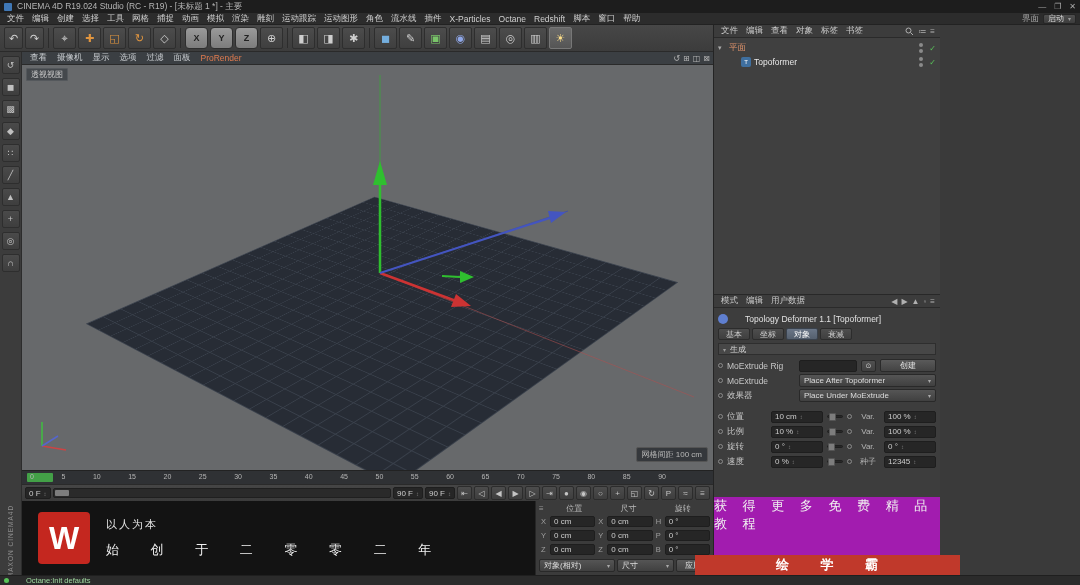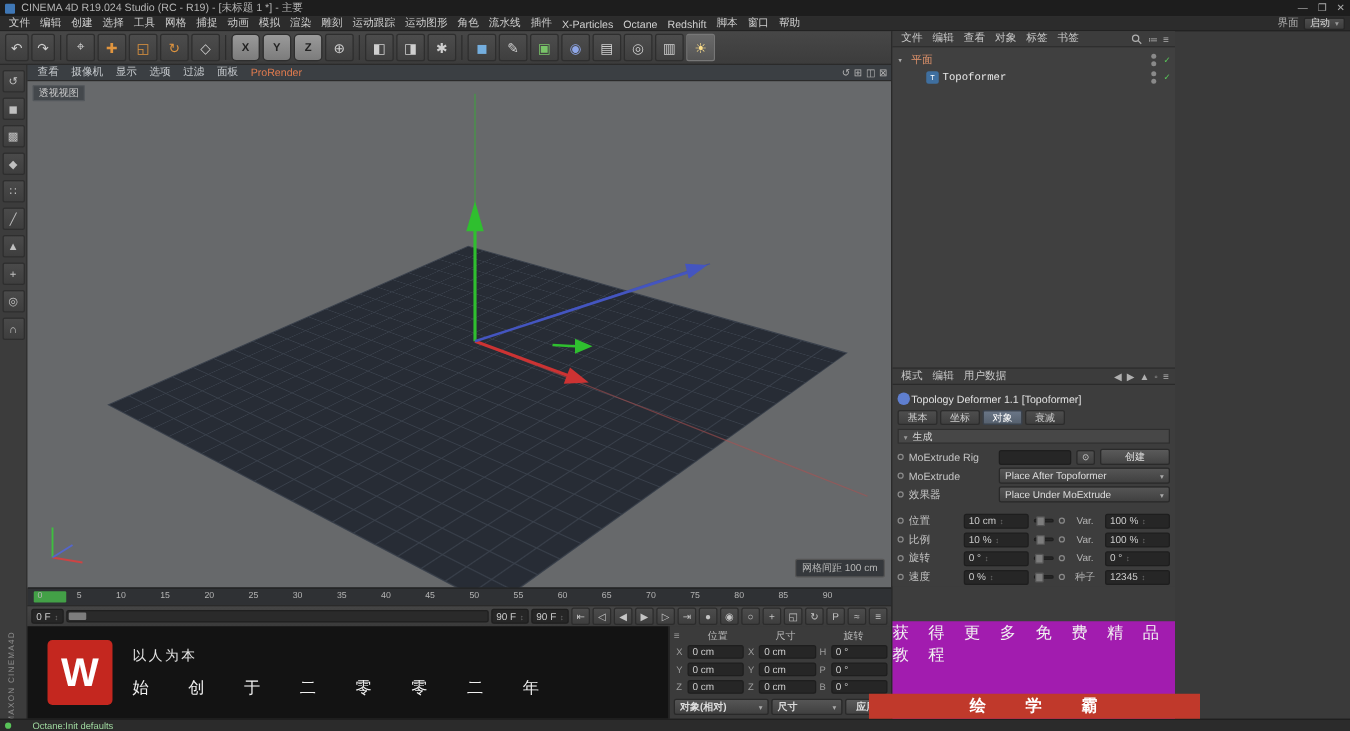--- a/index.html
+++ b/index.html
@@ -106,51 +106,51 @@
 
   #coords { width:178px; background:#3b3b3b; border-left:1px solid #262626; padding:2px 3px;
     display:flex; flex-direction:column; gap:1px; font-size:7.5px; }
   #coords .hdr { display:grid; grid-template-columns:1fr 1fr 1fr; text-align:center; color:#bbb;
     font-size:8px; height:11px; align-items:center; position:relative; padding-left:8px; }
   #coords .hdr .micon { position:absolute; left:0; top:1px; color:#999; font-size:8px; }
   #coords .crow { display:grid; grid-template-columns:1fr 1fr 1fr; gap:3px; height:13px; align-items:center; padding-left:2px; }
   #coords .cell { display:flex; align-items:center; gap:2px; }
   #coords .ax { width:7px; color:#9f9f9f; }
   #coords .cell .fld { flex:1; height:11px; }
-  #coords .foot { display:flex; gap:2px; margin-top:2px; align-items:center;font-weight:bold; }
+  #coords .foot { display:flex; gap:2px; margin-top:2px; align-items:center; }
   .dd { background:linear-gradient(#555,#404040); border:1px solid #292929; border-radius:2px;
     height:13px; display:flex; align-items:center; padding:0 4px; font-size:8px; color:#ddd; min-width:0; }
   .dd .t { flex:1; overflow:hidden; white-space:nowrap; }
   .dd .arr:after { content:"▾"; font-size:6px; color:#aaa; margin-left:3px; }
   .btn { background:linear-gradient(#5a5a5a,#434343); border:1px solid #2a2a2a; border-radius:2px;
     height:13px; display:flex; align-items:center; justify-content:center; font-size:8px; color:#e0e0e0; padding:0 8px; }
 
   
   #rightcol { position:absolute; left:713px; top:25px; right:0; bottom:10px;
     background:#3d3d3d; border-left:1px solid #242424; display:flex; flex-direction:column; }
   .pm-menu { height:13px; background:#3c3c3c; border-bottom:1px solid #2a2a2a; display:flex;
     align-items:center; font-size:8.5px; color:#c9c9c9; padding:0 3px; }
   .pm-menu .mi { padding:0 4px; }
   .pm-menu .right { margin-left:auto; display:flex; align-items:center; gap:4px; color:#b0b0b0; font-size:8px; padding-right:2px; }
 
-  #om-tree { height:257px; background:#404040; border-bottom:1px solid #282828; padding-top:3px;font-family:Liberation Mono, monospace; }
+  #om-tree { height:257px; background:#404040; border-bottom:1px solid #282828; padding-top:3px; }
   .om-row { display:flex; align-items:center; height:14px; padding:0 4px; gap:3px; font-size:8.5px; }
   .om-row .expander { width:8px; color:#aaa; font-size:7px; }
   .obj-icon { width:10px; height:10px; border-radius:2px; display:flex; align-items:center;
     justify-content:center; font-size:6px; color:#fff; }
   .obj-icon.topo { background:#3f6f9f; }
   .om-row .lbl { color:#e9e9e9; }
   .om-row.sel .lbl { color:#e0936b; }
   .om-row .sp { flex:1; }
   .vdots { display:flex; flex-direction:column; gap:2px; margin-right:3px; }
   .vdots i { width:4px; height:4px; border-radius:50%; background:#8a8a8a; }
   .check { color:#58c358; font-size:8px; }
 
   #am-body { flex:1; background:#3d3d3d; padding:3px 4px; font-size:8.5px; overflow:hidden; }
-  .am-title { display:flex; align-items:center; gap:1px; height:15px; color:#e2e2e2; }
+  .am-title { display:flex; align-items:center; gap:17px; height:15px; color:#e2e2e2; }
   .am-title .ticon { width:10px; height:10px; border-radius:50%; background:#5f7fd0; }
   .am-tabs { display:flex; gap:2px; margin:2px 0 3px; }
   .tab { padding:0 7px; height:12px; display:flex; align-items:center; font-size:8px; color:#ccc;
     background:linear-gradient(#4e4e4e,#3f3f3f); border:1px solid #2c2c2c; border-radius:2px; }
   .tab.active { background:linear-gradient(#6a7687,#55606e); color:#fff; border-color:#3a424d; }
   .am-sec { height:12px; background:#474747; border:1px solid #2e2e2e; display:flex; align-items:center;
     gap:4px; padding:0 4px; color:#d5d5d5; font-size:8px; margin-bottom:3px; }
   .am-sec .tri:after { content:"▾"; font-size:6px; color:#999; }
   .am-row { display:flex; align-items:center; height:15px; gap:4px; }
   .animdot { width:5px; height:5px; border:1px solid #8a8a8a; border-radius:50%; flex:0 0 auto; }

